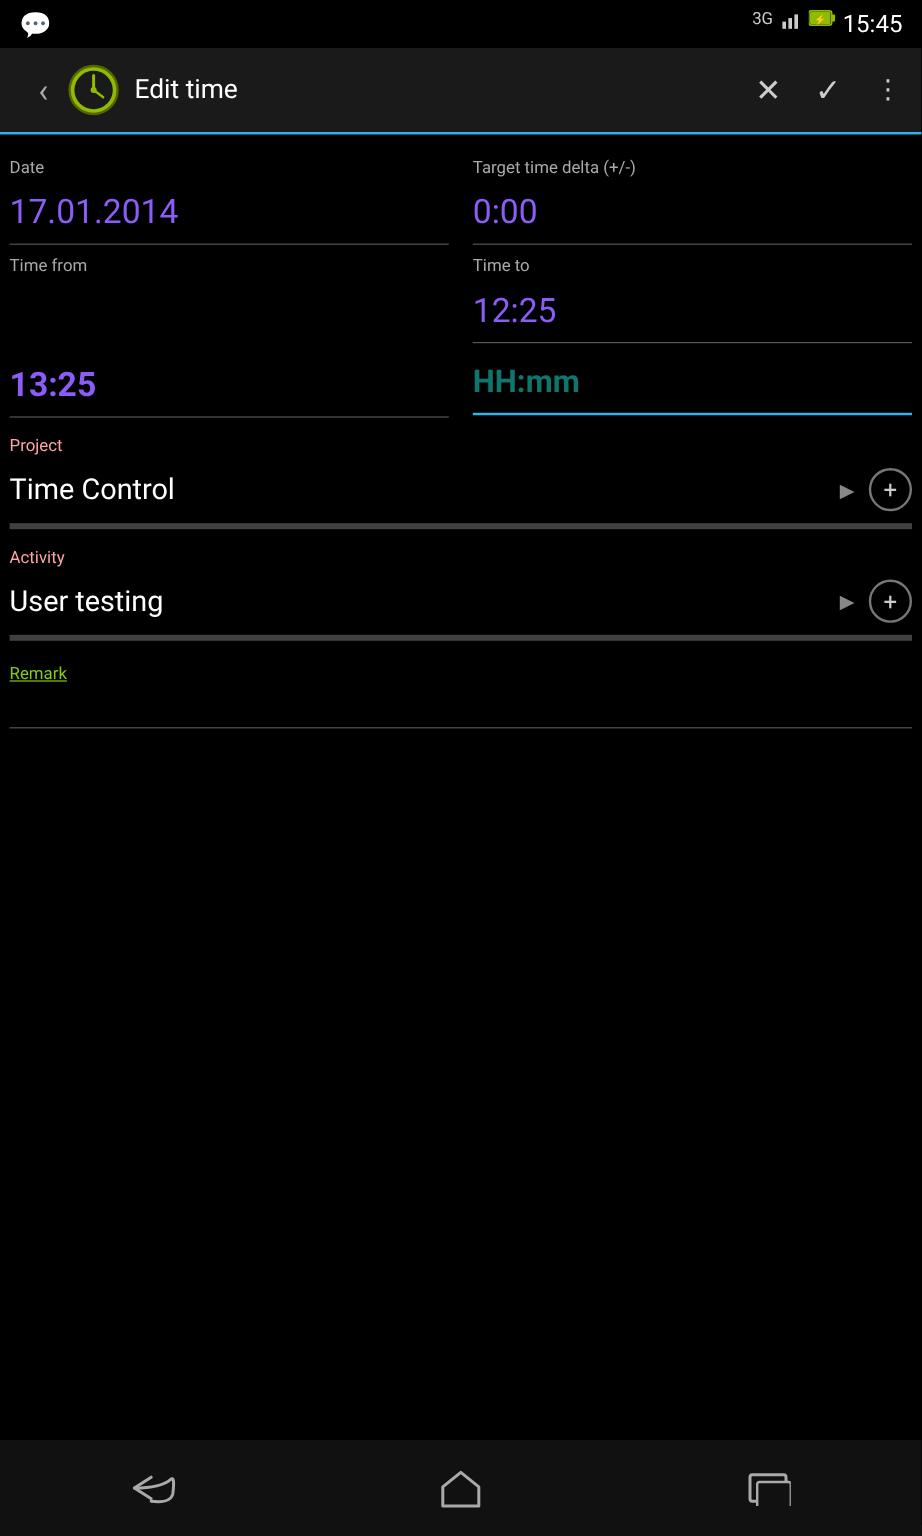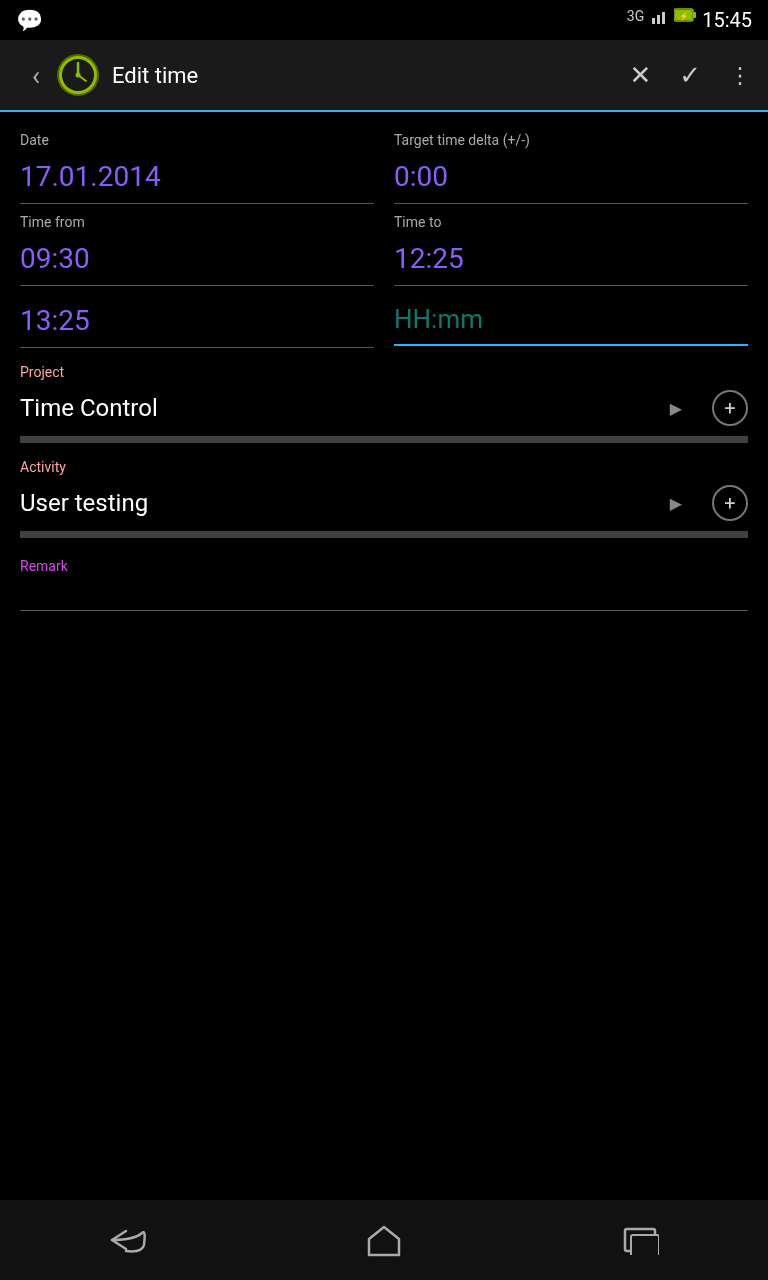--- a/index.html
+++ b/index.html
@@ -93,21 +93,21 @@
       color: #ccc;
       cursor: pointer;
     }
     .top-bar .top-actions .more-icon {
       font-size: 22px;
       letter-spacing: 1px;
     }
 
     
     .main-content {
-      padding: 20px 20px;
+      padding: 20px 8px;
     }
 
     
     .form-row {
       display: flex;
       gap: 20px;
       margin-bottom: 8px;
     }
     .form-col {
       flex: 1;
@@ -142,22 +142,22 @@
     .section-label {
       font-size: 14px;
       color: #fca5a5;
       margin-top: 16px;
       margin-bottom: 8px;
     }
 
     .dropdown-row {
       display: flex;
       align-items: center;
-      gap: 26px;
-      border-bottom: 7px solid #404040;
+      gap: 8px;
+      border-bottom: 5px solid #404040;
       padding-bottom: 8px;
     }
     .dropdown-value {
       flex: 1;
       font-size: 24px;
       color: #fff;
       cursor: pointer;
       padding: 6px 0;
     }
     .dropdown-arrow {
@@ -175,23 +175,24 @@
       justify-content: center;
       cursor: pointer;
       color: #ccc;
       font-size: 20px;
       flex-shrink: 0;
     }
 
     
     .remark-label {
       font-size: 14px;
-      color: #d946ef;
+      color: #84cc16;
       margin-top: 20px;
       margin-bottom: 36px;
+      text-decoration: underline;
     }
     .remark-line {
       border-bottom: 1px solid #555;
       height: 1px;
       margin-top: 36px;
     }
 
     
     .bottom-nav {
       position: absolute;
@@ -273,29 +274,28 @@
     </div>
     <div class="form-col">
       <div class="field-label">Target time delta (+/-)</div>
       <span class="field-value">0:00</span>
     </div>
   </div>
 
   <div class="form-row" style="margin-top:10px;">
     <div class="form-col">
       <div class="field-label">Time from</div>
-      <span class="field-value">09:30</span>
     </div>
     <div class="form-col">
       <div class="field-label">Time to</div>
       <span class="field-value">12:25</span>
     </div>
   </div>
 
-  <div class="form-row" style="margin-top:10px;">
+  <div class="form-row" style="margin-top:10px;font-weight:bold;">
     <div class="form-col">
       <span class="field-value">13:25</span>
     </div>
     <div class="form-col">
       <span class="field-value active-input placeholder">HH:mm</span>
     </div>
   </div>
 
   <div>
     <div class="section-label">Project</div>

